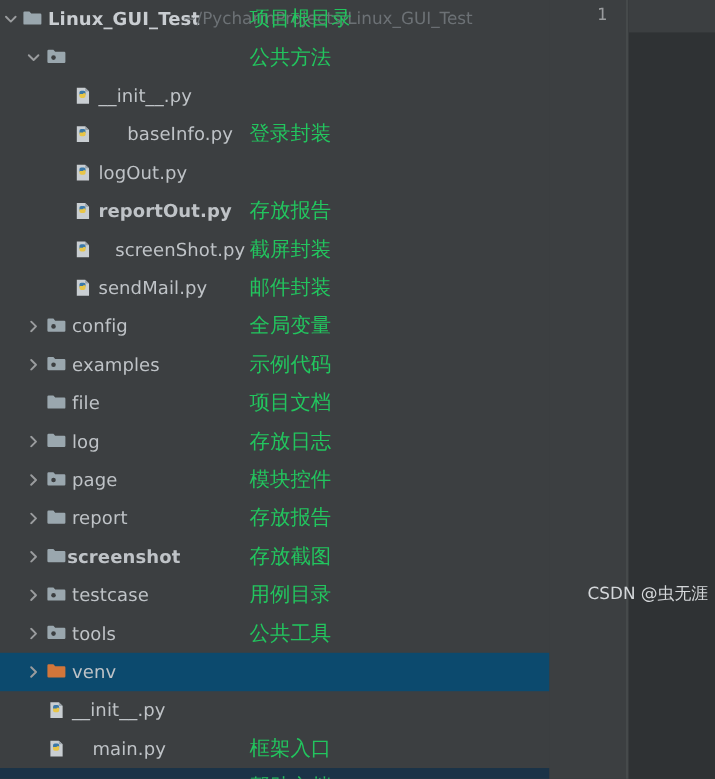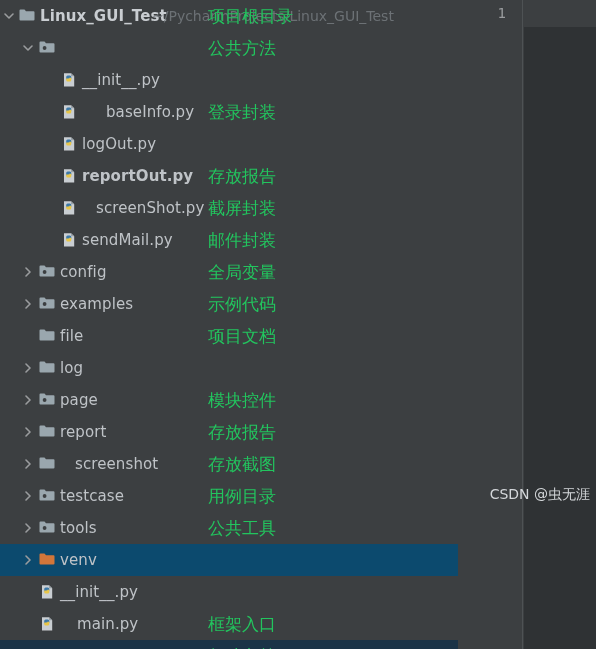--- a/index.html
+++ b/index.html
@@ -286,20 +286,21 @@
             <svg width="12" height="10" viewBox="0 0 12 10">
               <path d="M4 1 L8 5 L4 9" stroke="#9a9c9e" stroke-width="1.6" fill="none" stroke-linecap="round" stroke-linejoin="round"></path>
             </svg>
           </span>
           <span class="node-icon" style="left:38px;">
             <svg width="16" height="14" viewBox="0 0 16 14">
               <path d="M0.5 2.5 A1 1 0 0 1 1.5 1.5 H5.5 L7 3.2 H14.5 A1 1 0 0 1 15.5 4.2 V11.5 A1 1 0 0 1 14.5 12.5 H1.5 A1 1 0 0 1 0.5 11.5 Z" fill="#9aa7ae"></path>
             </svg>
           </span>
           <span class="node-label" style="left:60px;">log</span>
+          <span class="annot">存放日志</span>
         </div>
         <div class="tree-row">
           <span class="chevron" style="left:21px;">
             <svg width="12" height="10" viewBox="0 0 12 10">
               <path d="M4 1 L8 5 L4 9" stroke="#9a9c9e" stroke-width="1.6" fill="none" stroke-linecap="round" stroke-linejoin="round"></path>
             </svg>
           </span>
           <span class="node-icon" style="left:38px;">
             <svg width="16" height="14" viewBox="0 0 16 14">
               <path d="M0.5 2.5 A1 1 0 0 1 1.5 1.5 H5.5 L7 3.2 H14.5 A1 1 0 0 1 15.5 4.2 V11.5 A1 1 0 0 1 14.5 12.5 H1.5 A1 1 0 0 1 0.5 11.5 Z" fill="#9aa7ae"></path>
@@ -327,21 +328,21 @@
           <span class="chevron" style="left:21px;">
             <svg width="12" height="10" viewBox="0 0 12 10">
               <path d="M4 1 L8 5 L4 9" stroke="#9a9c9e" stroke-width="1.6" fill="none" stroke-linecap="round" stroke-linejoin="round"></path>
             </svg>
           </span>
           <span class="node-icon" style="left:38px;">
             <svg width="16" height="14" viewBox="0 0 16 14">
               <path d="M0.5 2.5 A1 1 0 0 1 1.5 1.5 H5.5 L7 3.2 H14.5 A1 1 0 0 1 15.5 4.2 V11.5 A1 1 0 0 1 14.5 12.5 H1.5 A1 1 0 0 1 0.5 11.5 Z" fill="#9aa7ae"></path>
             </svg>
           </span>
-          <span class="node-label" style="left:75px;">screenshot</span>
+          <span class="node-label" style="left:56px;font-weight:bold;">screenshot</span>
           <span class="annot">存放截图</span>
         </div>
         <div class="tree-row">
           <span class="chevron" style="left:21px;">
             <svg width="12" height="10" viewBox="0 0 12 10">
               <path d="M4 1 L8 5 L4 9" stroke="#9a9c9e" stroke-width="1.6" fill="none" stroke-linecap="round" stroke-linejoin="round"></path>
             </svg>
           </span>
           <span class="node-icon" style="left:38px;">
             <svg width="16" height="14" viewBox="0 0 16 14">

